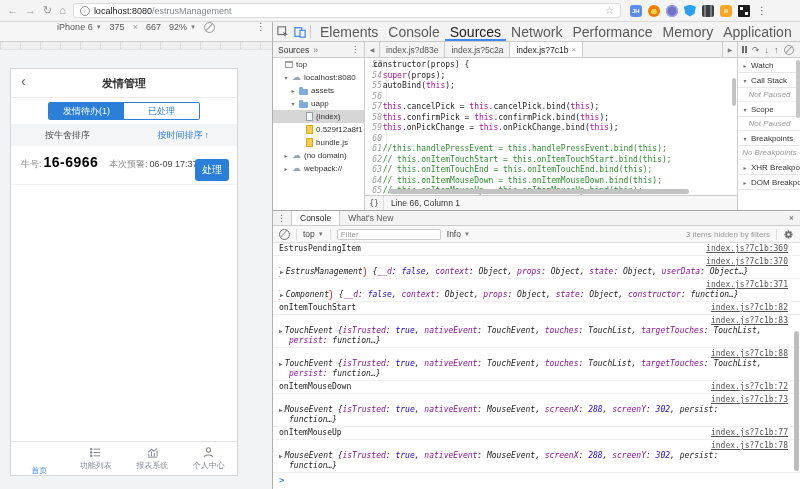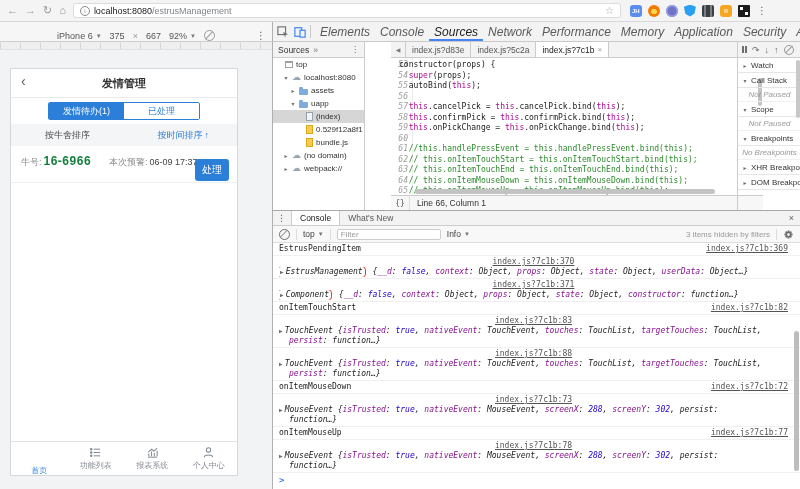--- a/index.html
+++ b/index.html
@@ -23,31 +23,31 @@
   .ext-shield{background:#29a0f2;clip-path:polygon(50% 0,100% 18%,88% 78%,50% 100%,12% 78%,0 18%);border-radius:0;}
   .ext-film{background:#3d4043;border-radius:2px;background-image:linear-gradient(90deg,transparent 0 2px,#7c8085 2px 4px,transparent 4px 8px,#7c8085 8px 10px,transparent 10px);}
   .ext-puzzle{background:#f6a623;}
   .ext-puzzle:after{content:"";position:absolute;left:4px;top:4px;width:4px;height:4px;background:#fbd07f;}
   .ext-qr{background:#1c1c1c;border-radius:1px;}
   .ext-qr:before{content:"";position:absolute;left:2px;top:2px;width:3px;height:3px;background:#fff;}
   .ext-qr:after{content:"";position:absolute;right:2px;bottom:2px;width:3px;height:3px;background:#fff;}
   .menu3{color:#5f6368;font-size:10px;line-height:1;}
   
   #devicebar{position:absolute;left:0;top:22px;width:272px;height:20px;background:#f6f6f7;
-    border-bottom:1px solid #cfcfcf;display:flex;align-items:flex-end;justify-content:center;gap:8px;
+    border-bottom:1px solid #cfcfcf;display:flex;align-items:flex-start;justify-content:center;gap:8px;
     font-size:9px;color:#555;box-sizing:border-box;}
   .caret{font-size:6px;color:#777;}
   .noslash{width:9px;height:9px;border:1px solid #9a9a9a;border-radius:50%;position:relative;flex:none;}
   .noslash:before{content:"";position:absolute;left:-1px;top:3.5px;width:10px;height:1px;background:#9a9a9a;transform:rotate(-45deg);}
   #devicebar .menu3{position:absolute;right:6px;}
   #dt-tabbar{position:absolute;left:272px;top:22px;width:528px;height:20px;background:#f3f3f3;
     border-bottom:1px solid #c9c9c9;border-left:1px solid #b0b0b0;display:flex;align-items:center;
     padding:0 4px;box-sizing:border-box;}
   .dt-sep{width:1px;height:13px;background:#ccc;margin:0 4px;flex:none;}
-  .dt-tab{font-size:12px;color:#5a5a5a;padding:0 5px;height:19px;display:flex;align-items:center;white-space:nowrap;font-style:italic;}
+  .dt-tab{font-size:14px;color:#5a5a5a;padding:0 5px;height:19px;display:flex;align-items:center;white-space:nowrap;}
   .dt-tab.active{color:#222;box-shadow:inset 0 -2px 0 #4285f4;}
   #dt-tabbar .right{margin-left:auto;display:flex;align-items:center;gap:7px;color:#5f6368;}
   
   #device-area{position:absolute;left:0;top:42px;width:272px;height:447px;background:#f2f3f4;}
   #ruler{position:absolute;left:0;top:0;width:272px;height:7px;background:#efefef;
     background-image:repeating-linear-gradient(90deg,#d9d9d9 0 1px,transparent 1px 20px);border-bottom:1px solid #e2e2e2;}
   #viewport{position:absolute;left:10px;top:26px;width:228px;height:408px;background:#fff;
     border:1px solid #d5d7da;box-sizing:border-box;}
   .app-header{position:relative;height:28px;display:flex;align-items:center;justify-content:center;
     border-bottom:1px solid #ebebeb;}
@@ -58,21 +58,21 @@
   .seg-cell{flex:1;display:flex;align-items:center;justify-content:center;font-size:9px;}
   .seg-cell.on{background:#2b7fd8;color:#fff;}
   .seg-cell.off{background:#fff;color:#2b7fd8;}
   .app-sort{height:22px;background:#f4f5f7;display:flex;align-items:center;font-size:9px;}
   .sort-left{margin-left:34px;color:#4a4a4a;}
   .sort-right{margin-left:auto;margin-right:28px;color:#2b7fd8;display:flex;gap:2px;align-items:center;}
   .app-item{position:relative;padding:8px 10px;border-bottom:1px solid #efefef;}
   .row1,.row2{display:flex;align-items:baseline;font-size:9px;}
   .row1{margin-bottom:5px;}
   .lbl{color:#8b8b8b;margin-right:2px;}
-  .cow-no{font-size:12px;font-weight:bold;color:#15803d;letter-spacing:.5px;}
+  .cow-no{font-size:14px;font-weight:bold;color:#000000;letter-spacing:.5px;}
   .val{color:#444;}
   .c1{width:88px;display:flex;align-items:baseline;}
   .btn-handle{position:absolute;right:8px;top:13px;width:34px;height:22px;background:#2b7fd8;border-radius:3px;
     color:#fff;font-size:10px;display:flex;align-items:center;justify-content:center;}
   .app-tabbar{position:absolute;left:0;bottom:0;width:100%;height:33px;border-top:1px solid #e3e3e3;
     display:flex;background:#fff;}
   .tb-item{flex:1;display:flex;flex-direction:column;align-items:center;justify-content:center;gap:1px;
     font-size:8px;color:#858a93;}
   .tb-item.active{color:#3d8de8;gap:24px;}
   .tb-item svg{display:block;}
@@ -85,21 +85,21 @@
   .tree-row{height:13px;display:flex;align-items:center;gap:3px;font-size:8px;color:#333;white-space:nowrap;overflow:hidden;}
   .tree-row.selected{background:#d6d6d6;}
   .tw{width:6px;flex:none;color:#727272;font-size:6px;text-align:center;}
   .ic-frame{width:8px;height:7px;border:1px solid #9aa0a6;box-sizing:border-box;border-top-width:2.5px;flex:none;}
   .ic-cloud{color:#97a7b4;font-size:9px;line-height:7px;flex:none;}
   .ic-folder{width:9px;height:6px;background:#7facda;border-radius:1px;position:relative;flex:none;margin-top:2px;}
   .ic-folder:before{content:"";position:absolute;left:0;top:-2px;width:4px;height:2px;background:#7facda;border-radius:1px 1px 0 0;}
   .ic-page{width:7px;height:9px;background:#f2f4f5;border:1px solid #98a2a9;box-sizing:border-box;flex:none;}
   .ic-script{width:7px;height:9px;background:#f7cb4d;border:1px solid #dca91c;box-sizing:border-box;flex:none;}
   
-  #editor{position:absolute;left:92px;top:0;width:372px;height:168px;margin-left:26px;}
+  #editor{position:absolute;left:92px;top:0;width:372px;height:168px;}
   .ed-tabs{height:16px;background:#f3f3f3;border-bottom:1px solid #ccc;display:flex;align-items:stretch;box-sizing:border-box;}
   .ed-nav{width:14px;display:flex;align-items:center;justify-content:center;font-size:6px;color:#7a7a7a;
     border-right:1px solid #ccc;flex:none;}
   .ed-nav.right{border-right:none;border-left:1px solid #ccc;margin-left:auto;}
   .ed-tab{display:flex;align-items:center;gap:3px;padding:0 6px;font-size:8.5px;color:#555;
     border-right:1px solid #ccc;white-space:nowrap;}
   .ed-tab.active{background:#fff;color:#222;}
   .ed-tab .x{color:#999;font-size:8px;}
   #code{position:absolute;left:0;top:16px;right:0;bottom:14px;overflow:hidden;
     font-family:"DejaVu Sans Mono",monospace;font-size:8px;line-height:10.5px;}
@@ -143,21 +143,21 @@
     font-family:"Liberation Sans",sans-serif;color:#333;box-sizing:border-box;}
   #filter-input::placeholder{color:#9a9a9a;}
   .hidden-note{margin-left:auto;color:#9a9a9a;font-size:8px;text-align:right;}
   
   #cmsgs{position:absolute;left:0;top:32px;right:0;bottom:0;overflow:hidden;
     font-family:"DejaVu Sans Mono",monospace;font-size:8px;line-height:10px;}
   .cmsg{border-bottom:1px solid #f0f0f0;padding:1px 12px 1px 6px;}
   .cmsg.plain{display:flex;align-items:baseline;}
   .ctext{color:#222;}
   .clink{margin-left:auto;color:#545454;text-decoration:underline;white-space:nowrap;}
-  .linkrow{text-align:center;height:10px;}
+  .linkrow{text-align:right;height:10px;}
   .cline{white-space:nowrap;overflow:hidden;}
   .cline.cont{padding-left:10px;}
   .tri{color:#727272;font-size:6px;margin-right:2px;}
   .cprev,.oname{font-style:italic;color:#222;}
   .ck{color:#881391;} .cv{color:#1c00cf;}
   .redbox{display:inline-block;border:1.5px solid #ea3b30;border-radius:4px;padding:0 2px;margin:-1px 2px -1px -2px;}
   .cprompt{padding:2px 6px;color:#3679f6;font-weight:bold;font-size:9px;}
   .vscroll-con{position:absolute;right:1px;top:120px;width:5px;height:140px;border-radius:2.5px;background:#bdbdbd;}
   
   .gear{display:flex;align-items:center;}

